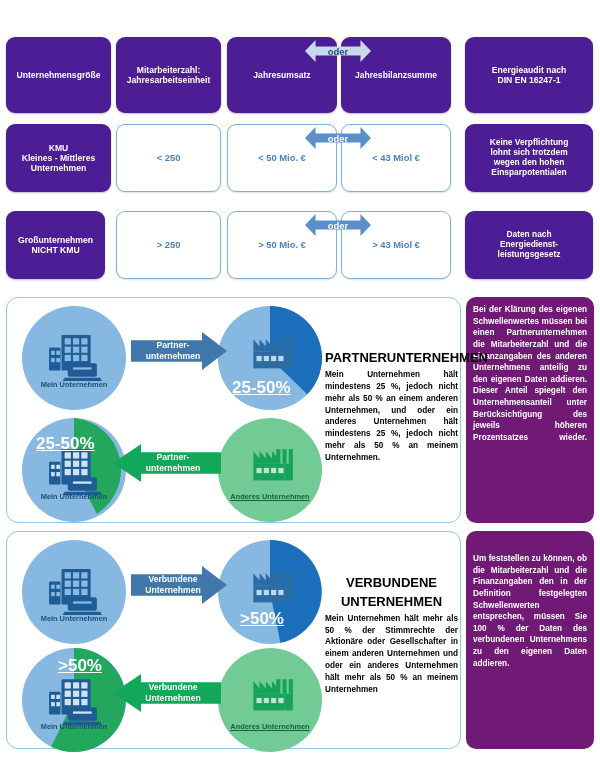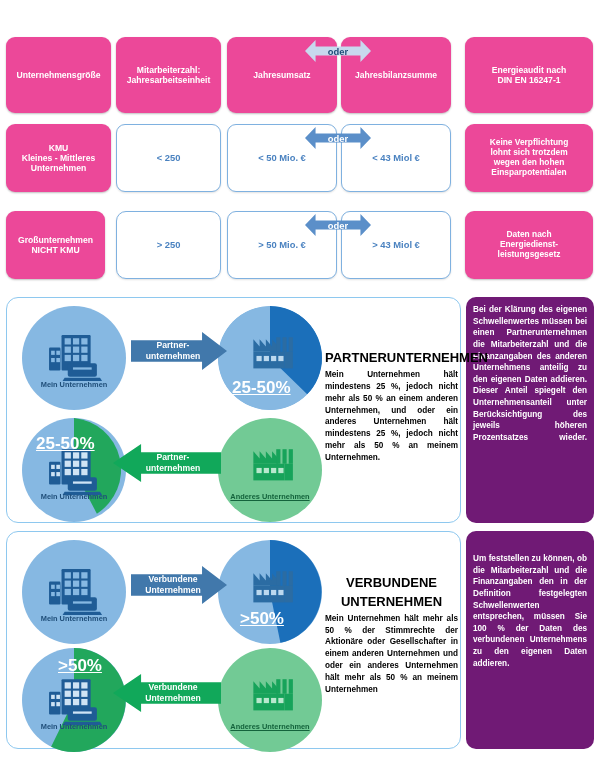--- a/index.html
+++ b/index.html
@@ -27,21 +27,21 @@
     position:absolute;
     border-radius:9px;
     box-sizing:border-box;
     display:flex;align-items:center;justify-content:center;
     text-align:center;
     font-weight:bold;
     line-height:1.18;
     z-index:2;
   }
   .cell.filled{
-    background:#ec4899;
+    background:#4c1d95;
     color:#ffffff;
     box-shadow:0 1px 2px rgba(0,0,0,.25);
   }
   .cell.hollow{
     background:#ffffff;
     color:#4a82c0;
     border:1px solid #7fb1e0;
     box-shadow:0 1px 2px rgba(0,0,0,.12);
   }
   .cell span{display:block;padding:0 5px;}
@@ -222,21 +222,21 @@
       <div class="shape"></div>
       <div class="lbl">oder</div>
     </div>
   </div>
 
   <div class="r2">
     <div class="cell filled" style="left:6px;top:211px;width:99px;height:68px;">
       <span style="white-space:pre-line;">Großunternehmen
 NICHT KMU</span>
     </div>
-    <div class="cell hollow" style="left:116px;top:211px;width:105px;height:68px;border-radius:10px;">
+    <div class="cell hollow" style="left:116px;top:211px;width:105px;height:68px;">
       <span style="white-space:pre-line;">&gt; 250</span>
     </div>
     <div class="cell hollow" style="left:227px;top:211px;width:110px;height:68px;">
       <span style="white-space:pre-line;">&gt; 50 Mio. €</span>
     </div>
     <div class="cell hollow" style="left:341px;top:211px;width:110px;height:68px;">
       <span style="white-space:pre-line;">&gt; 43 Miol €</span>
     </div>
     <div class="cell filled last" style="left:465px;top:211px;width:128px;height:68px;">
       <span style="white-space:pre-line;">Daten nach

